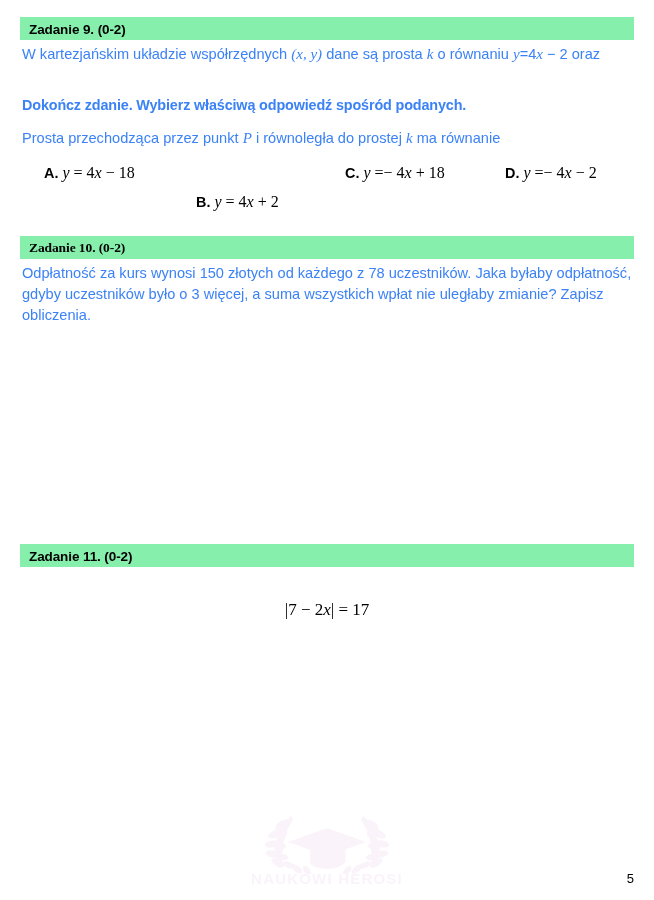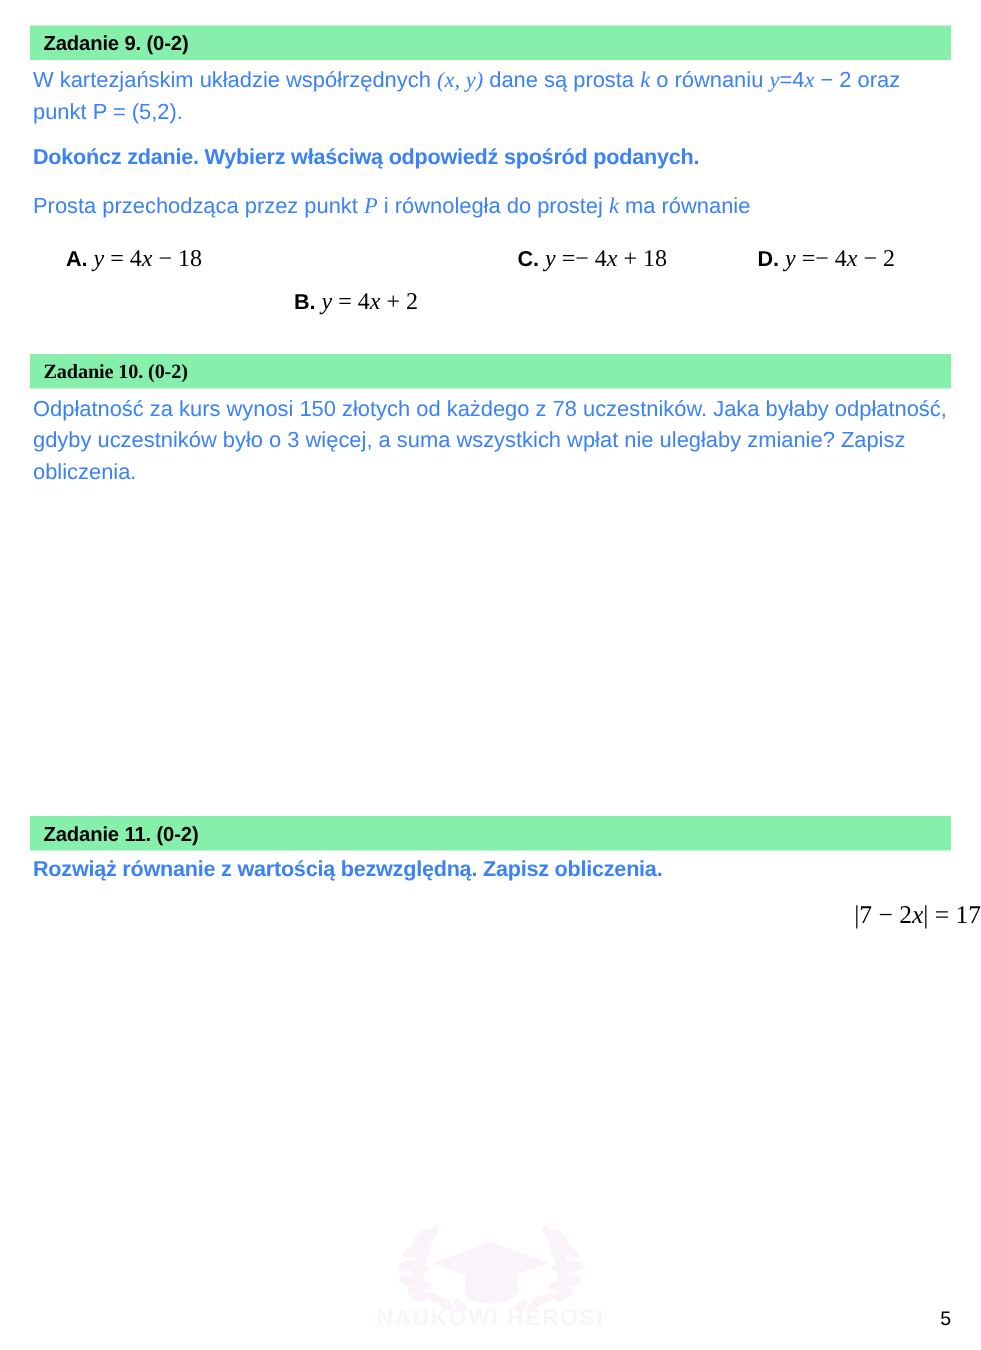--- a/index.html
+++ b/index.html
@@ -83,21 +83,21 @@
   }
   .opt .expr { font-style: italic; }
   .opt .num { font-style: normal; }
   .opt .op  { font-style: normal; }
 
   
   .display-eq {
     position: absolute;
     left: 0;
     width: 654px;
-    text-align: right;
+    text-align: center;
     font-family: "Liberation Serif", serif;
     font-size: 17px;
   }
   .display-eq .v { font-style: italic; }
   .display-eq .n { font-style: normal; }
 
   
   .page-number {
     position: absolute;
     right: 20px;
@@ -132,21 +132,20 @@
 <body>
 
 <div class="page">
 
   <div class="task-bar" style="top:17px;">
     <span class="task-bar-label">Zadanie 9. (0-2)</span>
   </div>
 
   <div class="para" style="top:44px;"><span>W kartezjańskim układzie współrzędnych </span><span class="mi">(x, y)</span><span> dane są prosta </span><span class="mi">k</span><span> o równaniu </span><span class="mi">y</span><span>=4</span><span class="mi">x</span><span> − 2 oraz</span></div>
 
-  <div class="para" style="top:65px;">punkt P = (5,2).</div>
 
   <div class="para" style="top:128px;"><span>Prosta przechodząca przez punkt </span><span class="mi">P</span><span> i równoległa do prostej </span><span class="mi">k</span><span> ma równanie</span></div>
 
   <div class="para bold" style="top:95px;">Dokończ zdanie. Wybierz właściwą odpowiedź spośród podanych.</div>
 
   <div class="options" style="top:164px;">
     <span class="opt" style="left:0px;"><span class="tag">A.</span> <span class="expr">y</span><span class="op"> = </span><span class="num">4</span><span class="expr">x</span><span class="op"> − </span><span class="num">18</span></span>
 
     <span class="opt" style="left:152px;margin-top:29px;"><span class="tag">B.</span> <span class="expr">y</span><span class="op"> = </span><span class="num">4</span><span class="expr">x</span><span class="op"> + </span><span class="num">2</span></span>
 
@@ -160,21 +159,20 @@
   </div>
 
   <div class="para" style="top:263px;">Odpłatność za kurs wynosi 150 złotych od każdego z 78 uczestników. Jaka byłaby odpłatność,</div>
   <div class="para" style="top:284px;">gdyby uczestników było o 3 więcej, a suma wszystkich wpłat nie uległaby zmianie? Zapisz</div>
   <div class="para" style="top:305px;">obliczenia.</div>
 
   <div class="task-bar" style="top:544px;">
     <span class="task-bar-label">Zadanie 11. (0-2)</span>
   </div>
 
-  <div class="para bold" style="top:570px;">Rozwiąż równanie z wartością bezwzględną. Zapisz obliczenia.</div>
 
   <div class="display-eq" style="top:600px;"><span class="n">|</span><span class="n">7</span><span class="n"> − </span><span class="n">2</span><span class="v">x</span><span class="n">|</span><span class="n"> = </span><span class="n">17</span></div>
 
   <div class="watermark">
     <svg width="140" height="62" viewBox="0 0 140 62">
       <g fill="#faf4fa">
 
         <path d="M34 4 C22 14 16 30 19 48 C21 52 24 54 26 53 C24 38 27 20 36 8 Z"></path>
         <g>
           <ellipse cx="24" cy="13" rx="7" ry="3.4" transform="rotate(-42 24 13)"></ellipse>

